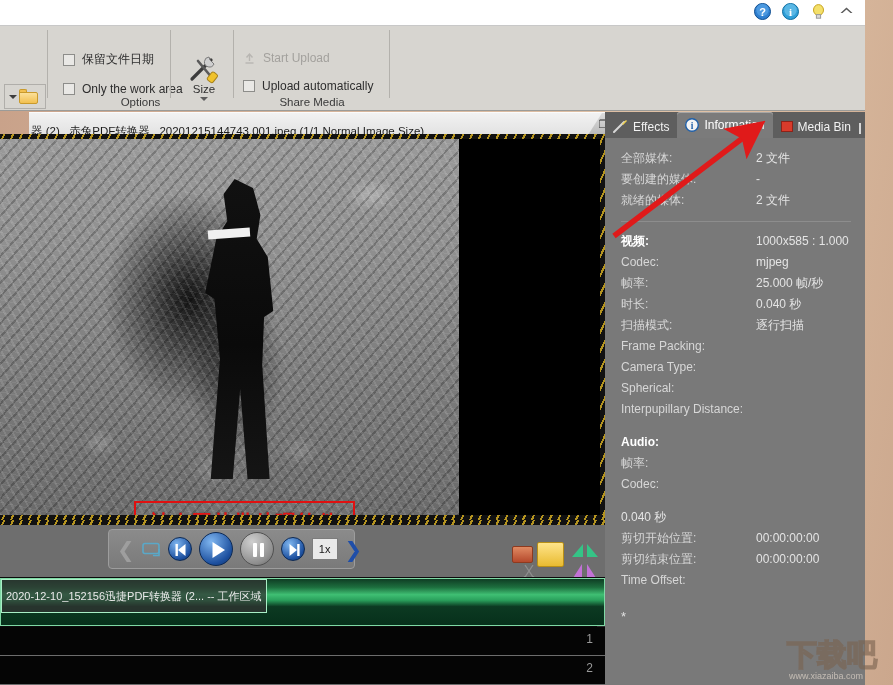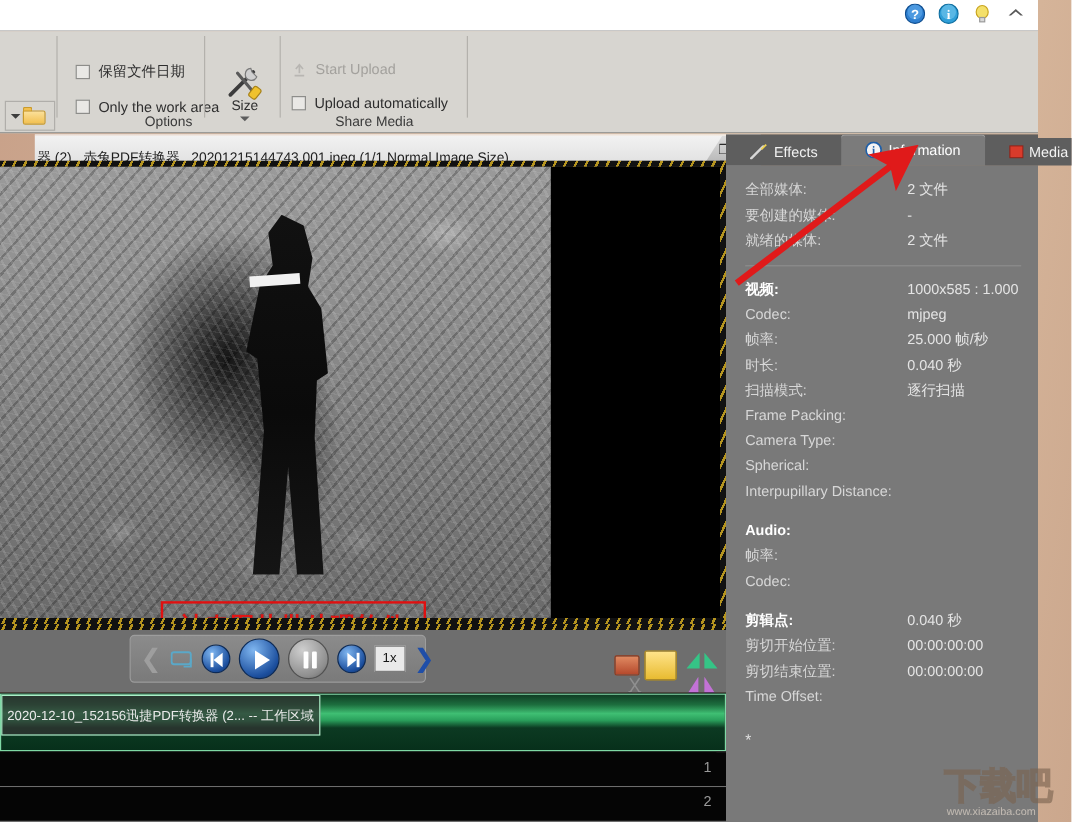--- a/index.html
+++ b/index.html
@@ -212,21 +212,21 @@
     position:absolute; left:597px; top:49px; width:8px; height:8px; background:#2a2a2a;
   }
 
   
   #dock { position:absolute; left:605px; top:112px; width:260px; height:573px; }
   #dock-tabs {
     position:absolute; left:0; top:0; width:260px; height:26px;
     background:#5e5e5e; display:flex; align-items:flex-end;
   }
   .dtab {
-    height:23px; display:flex; align-items:center; gap:5px; padding:0 20px;
+    height:23px; display:flex; align-items:center; gap:5px; padding:0 8px;
     font-size:12px; color:#f2f2f2; cursor:default; white-space:nowrap;
     background:#5e5e5e; border-radius:3px 3px 0 0;
   }
   .dtab.active {
     background:#7b7b7b; color:#ffffff; height:26px;
     box-shadow: inset 0 1px 0 #a6a6a6;
   }
   #dock-float-btn {
     margin-left:auto; margin-right:5px; margin-bottom:4px;
     width:14px; height:11px; border:1px solid #d6d6d6; border-top-width:3px;
@@ -540,21 +540,20 @@
       <div class="info-row">
         <span class="info-key">Codec:</span>
         <span class="info-val"></span>
       </div>
     </div>
 
     <div class="gap"></div>
 
     <div>
       <div class="info-row">
-        <span class="info-key bold">剪辑点:</span>
         <span class="info-val">0.040 秒</span>
       </div>
       <div class="info-row">
         <span class="info-key">剪切开始位置:</span>
         <span class="info-val">00:00:00:00</span>
       </div>
       <div class="info-row">
         <span class="info-key">剪切结束位置:</span>
         <span class="info-val">00:00:00:00</span>
       </div>

